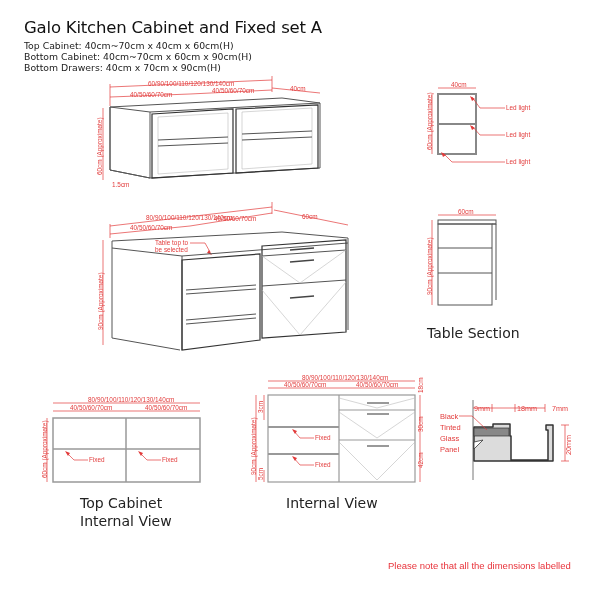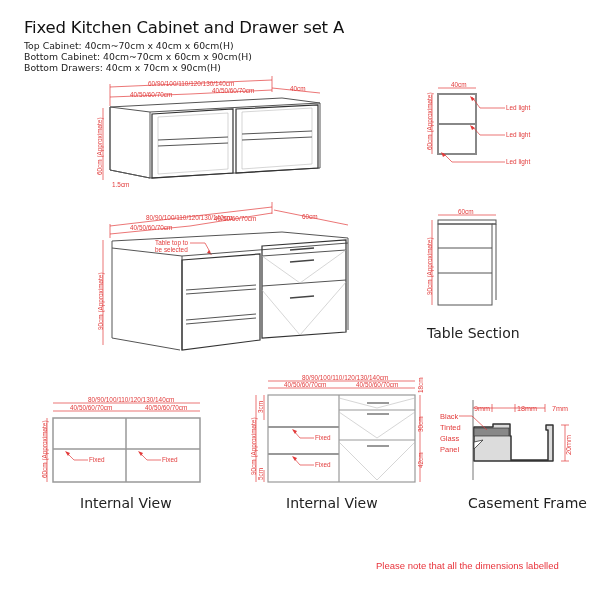--- a/index.html
+++ b/index.html
@@ -1,32 +1,32 @@
 <!DOCTYPE html>
 <html><head>
 <meta charset="utf-8">
 <style>
   html, body { margin:0; padding:0; background:#ffffff; }
   body { width:600px; height:600px; position:relative; overflow:hidden; font-family:"DejaVu Sans", sans-serif; }
   .abs { position:absolute; }
   .title { left:24px; top:18px; font-size:16.5px; color:#111; white-space:nowrap; letter-spacing:-0.2px; }
   .spec { left:24px; font-size:9.3px; color:#222; white-space:nowrap; }
   .caption { font-size:14px; color:#222; line-height:18px; white-space:nowrap; }
-  .note { left:376px; top:560px; font-family:"Liberation Sans", sans-serif; font-size:9.5px; color:#e8333b; line-height:11.5px; }
+  .note { left:388px; top:560px; font-family:"Liberation Sans", sans-serif; font-size:9.5px; color:#e8333b; line-height:11.5px; }
   svg text { font-family:"Liberation Sans", sans-serif; }
   .dim { fill:#e23b3b; font-size:6.4px; }
   .red { stroke:#e23b3b; stroke-width:0.7; fill:none; }
   .ln { stroke:#555; stroke-width:1; fill:none; }
   .lnd { stroke:#333; stroke-width:1.2; fill:none; }
   .pane { stroke:#bbb; stroke-width:0.6; fill:none; }
 </style>
 </head>
 <body>
 
-<div class="abs title">Fixed Kitchen Cabinet and Drawer set A</div>
+<div class="abs title">Galo Kitchen Cabinet and Fixed set A</div>
 <div class="abs spec" style="top:40px">Top Cabinet: 40cm~70cm x 40cm x 60cm(H)</div>
 <div class="abs spec" style="top:51px">Bottom Cabinet: 40cm~70cm x 60cm x 90cm(H)</div>
 <div class="abs spec" style="top:62px">Bottom Drawers: 40cm x 70cm x 90cm(H)</div>
 
 <svg class="abs" style="left:0;top:0" width="600" height="600">
 
   <g>
 
     <line class="red" x1="110" y1="87" x2="272" y2="80"></line>
     <line class="red" x1="110" y1="97" x2="190" y2="94"></line>
@@ -209,26 +209,26 @@
     <text class="dim" style="font-size:7.5px" x="440" y="419">Black</text>
     <text class="dim" style="font-size:7.5px" x="440" y="430">Tinted</text>
     <text class="dim" style="font-size:7.5px" x="440" y="441">Glass</text>
     <text class="dim" style="font-size:7.5px" x="440" y="452">Panel</text>
   </g>
 </svg>
 
 <div class="abs caption" style="left:427px;top:324px">Table Section</div>
 
 <div class="abs caption" style="left:80px;top:494px">
+  <div>Top Cabinet</div>
   <div>Internal View</div>
 </div>
 
 <div class="abs caption" style="left:286px;top:494px">
   <div>Internal View</div>
 </div>
 
 <div class="abs caption" style="left:468px;top:494px">
-  <div>Casement Frame</div>
 </div>
 
 <div class="abs note">
   <div>Please note that all the dimensions labelled</div>
 </div>
 
 </body></html>

